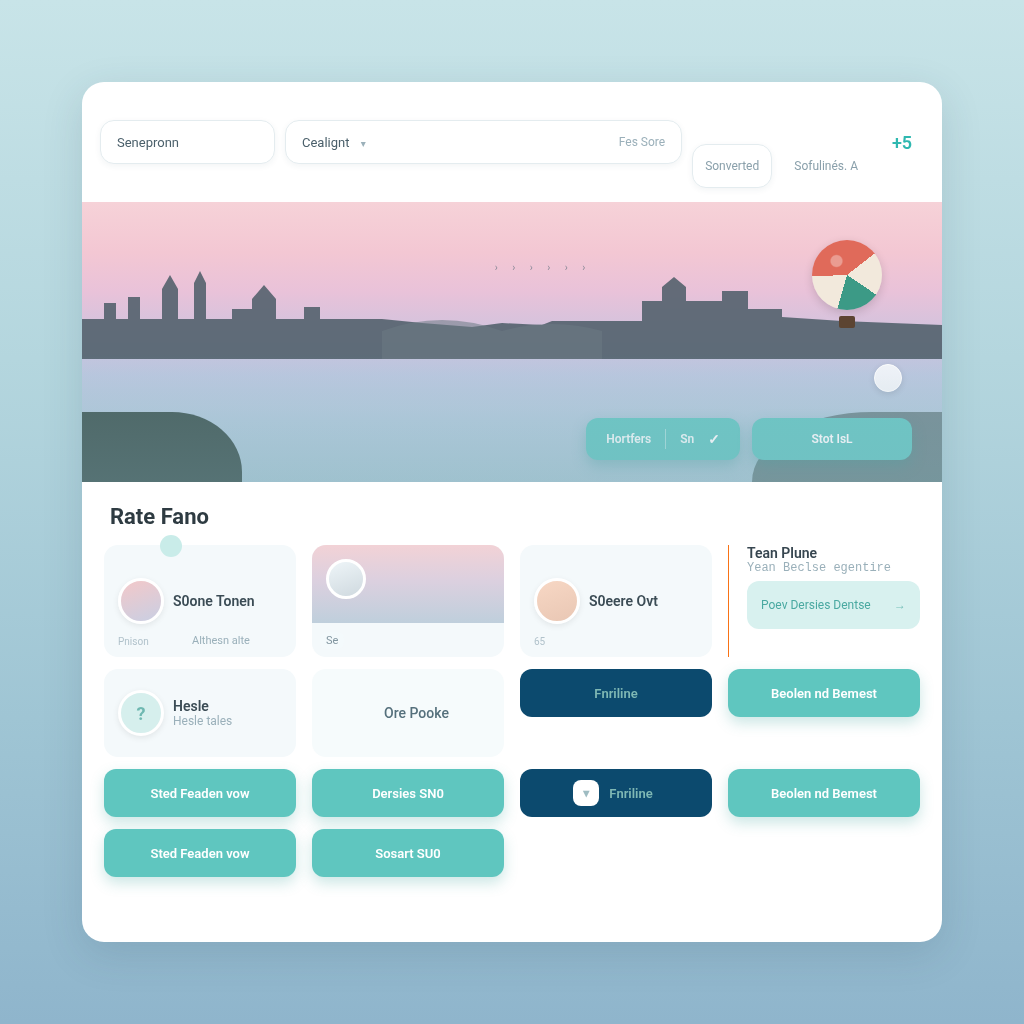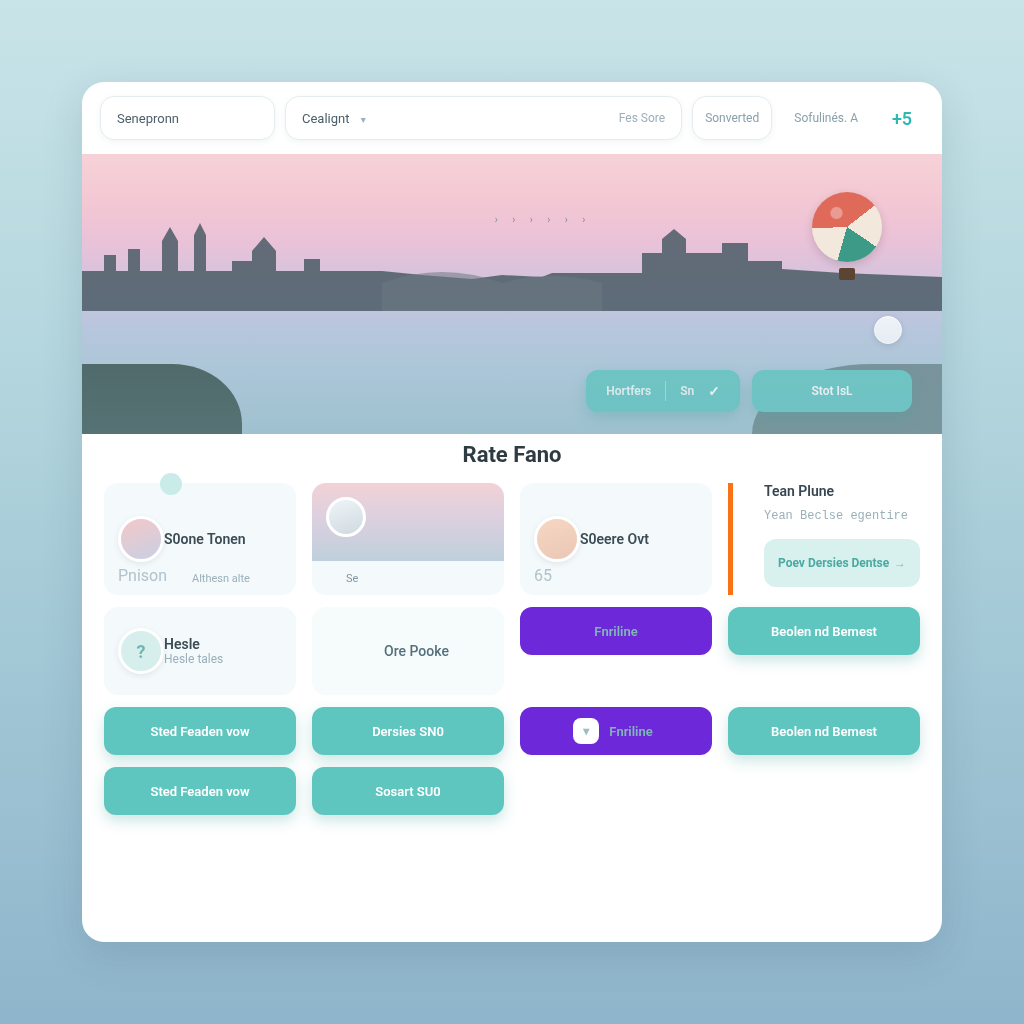--- a/index.html
+++ b/index.html
@@ -32,21 +32,21 @@
     padding: 12px 16px;
     color: #4b606b;
     font-size: 13px;
     white-space: nowrap;
   }
   .pill.white { background:#fff; box-shadow: 0 2px 6px rgba(30,60,80,.06); }
   .pill.wide1 { width: 175px; }
   .pill.wide2 { flex: 1; justify-content: space-between; }
   .pill.wide2 .sub { color:#9bb0ba; font-size:12px; }
   .pill .chev { margin-left:8px; color:#9bb0ba; font-size:10px; }
-  .pill.small { padding:0 12px; font-size:12px; color:#8aa0ab; }
+  .pill.small { padding:0 12px; font-size:12px; color:#8aa0ab;margin-top:48px; }
   .plus5 {
     height:44px; min-width:44px;
     display:flex; align-items:center; justify-content:center;
     color:#2fb8b0; font-weight:600; font-size:18px;
     border-radius:14px;
   }
 
   
   .hero {
     margin-top: 14px;
@@ -99,74 +99,73 @@
     display:flex; align-items:center; gap:14px;
     padding:0 20px; font-size:12px; font-weight:600;
     box-shadow: 0 6px 14px rgba(40,150,140,.35);
   }
   .hbtn.split .seg{ opacity:.9; }
   .hbtn.split .divider{ width:1px; height:20px; background:#ffffff66; }
   .hbtn .check{ font-size:14px; }
 
   
   .section {
-    padding: 8px 28px 6px 28px;
-    text-align: center;
+    padding: 22px 28px 6px 28px;
   }
   .section h2{
     font-size:22px; font-weight:700; color:#2e3b42;
   }
 
   .grid{
     padding: 10px 22px 18px 22px;
     display:grid;
     grid-template-columns: repeat(4, 1fr);
     gap: 12px 16px;
   }
   .col4{ grid-column: 4; }
   .side-block{
-    border-left:5px solid #f97316;
-    padding-left:31px;
-    display:flex; flex-direction:column; gap:10px;
+    border-left:1px solid #f97316;
+    padding-left:18px;
+    display:flex; flex-direction:column; 
   }
   .side-title{ font-size:14px; font-weight:600; color:#374650;}
   .side-sub{ font-size:12px; color:#9ab0ba;font-family:Liberation Mono, monospace; }
   .side-chip{
     margin-top:6px;
     height:48px; border-radius:12px;
     background:#d8f1ef; color:#4aa9a1;
     display:flex; align-items:center; justify-content:space-between;
-    padding:0 14px; font-size:12px; font-weight:700;
+    padding:0 14px; font-size:12px; font-weight:400;
   }
   .side-chip .arrow{ color:#4aa9a1; opacity:.7; }
 
   .tile{
     background:#f4f9fb;
     border-radius:14px;
     padding:14px;
     display:flex; flex-direction:column; gap:8px;
     min-height:88px;
     position:relative;
   }
-  .tile.rowed{ flex-direction:row; align-items:center; gap:0; }
+  .tile.rowed{ flex-direction:row; align-items:center; gap:9px; }
   .tile .avatar{
     width:46px; height:46px; border-radius:50%;
     background:linear-gradient(160deg,#f3c8c9,#c9cfe3);
     border:3px solid #fff; box-shadow:0 2px 6px rgba(0,0,0,.08);
     flex:none;
   }
   .tile .avatar.q{
     background:#d6efed; color:#6fb8b1; display:flex; align-items:center; justify-content:center;
     font-weight:700; font-size:18px; border:3px solid #fff;
   }
   .tile .title{ font-size:14px; color:#3b4c55; font-weight:600; }
   .tile .sub  { font-size:12px; color:#9ab0ba; }
   .tile .foot{
     position:absolute; left:14px; bottom:10px;
-    font-size:16px; color:#b1c2cb;
+    font-size:10px; color:#b1c2cb;
   }
   .tile .foot2{ position:absolute; left:88px; bottom:10px; font-size:11px; color:#9ab0ba;}
   .tile .badge{
     position:absolute; left:56px; top:-10px;
     width:22px;height:22px;border-radius:50%;
     background:#c9ece9;
   }
 
   .tile.photo{
     padding:0; overflow:hidden;
@@ -176,36 +175,36 @@
     background:linear-gradient(180deg,#f2d2d6 0%, #dcd0df 45%, #bfcfdc 100%);
     position:relative;
   }
   .tile.photo .img::after{
     content:""; position:absolute; left:14px; top:14px;
     width:34px;height:34px;border-radius:50%;
     background:linear-gradient(160deg,#eef5f8,#cfd9df);
     border:3px solid #fff;
   }
   .tile.photo .cap{
-    position:absolute; left:28px; bottom:8px;
+    position:absolute; left:8px; bottom:8px;
     font-size:11px; color:#8296a0; background:#f4f9fbde; padding:2px 6px; border-radius:6px;
   }
 
   .tile.center{ align-items:center; justify-content:center; text-align:center; }
   .tile.center .title{ color:#5a6e79; font-weight:500;padding-left:17px; }
 
   .btn{
     height:48px; border-radius:12px;
     display:flex; align-items:center; justify-content:center;
     font-size:13px; font-weight:600; color:#fff;
     background:#5fc6bf;
     box-shadow:0 6px 14px rgba(50,160,150,.25);
   }
   .btn.light{
-    background:#6d28d9; color:#7fb8b4; box-shadow:none;
+    background:#0c4a6e; color:#7fb8b4; box-shadow:none;
     display:flex; gap:10px;
   }
   .btn.light .sq{
     width:26px;height:26px;border-radius:8px;background:#fff;
     display:flex;align-items:center;justify-content:center;color:#9fbcc2;font-size:12px;
     margin-left:-6px;
   }
 
   .tile.simple{
     background:#f6fbfc; min-height:54px; justify-content:center;

